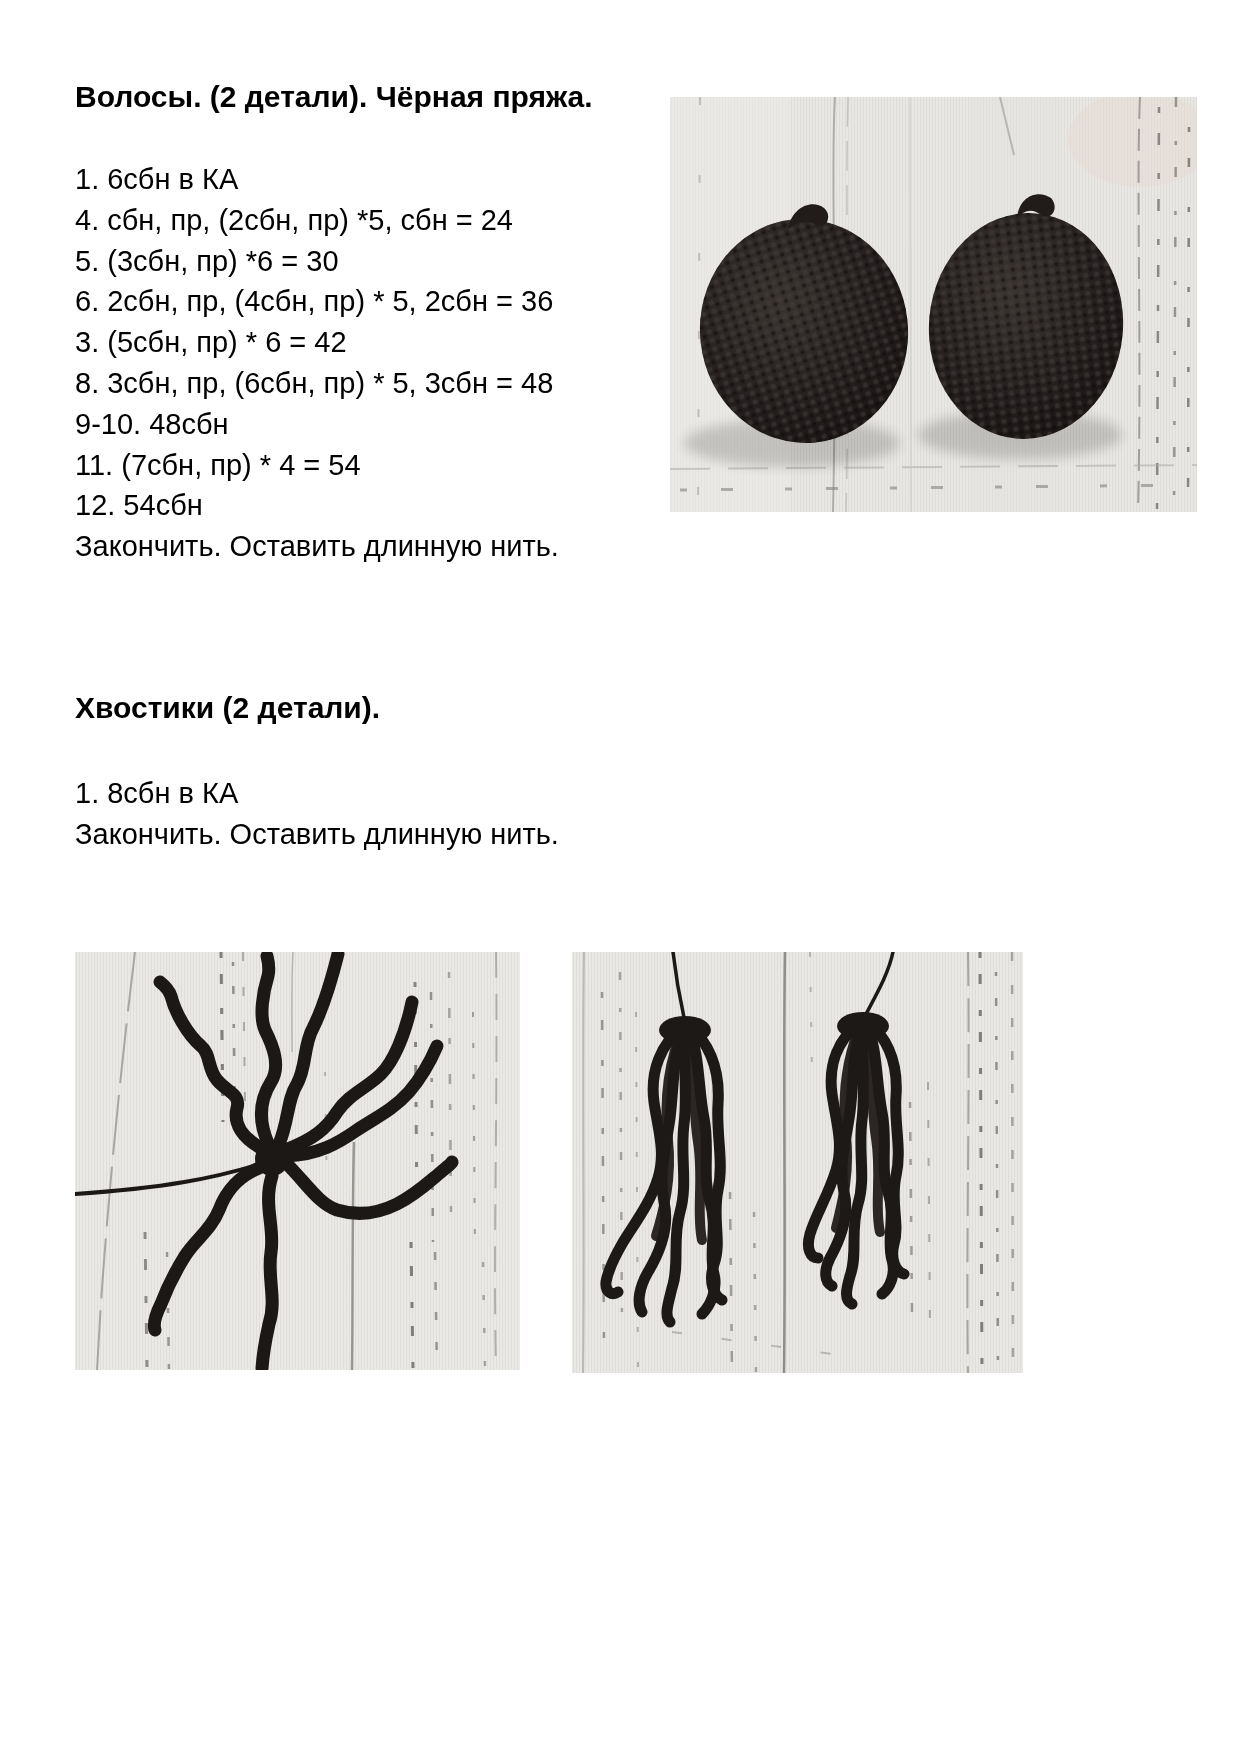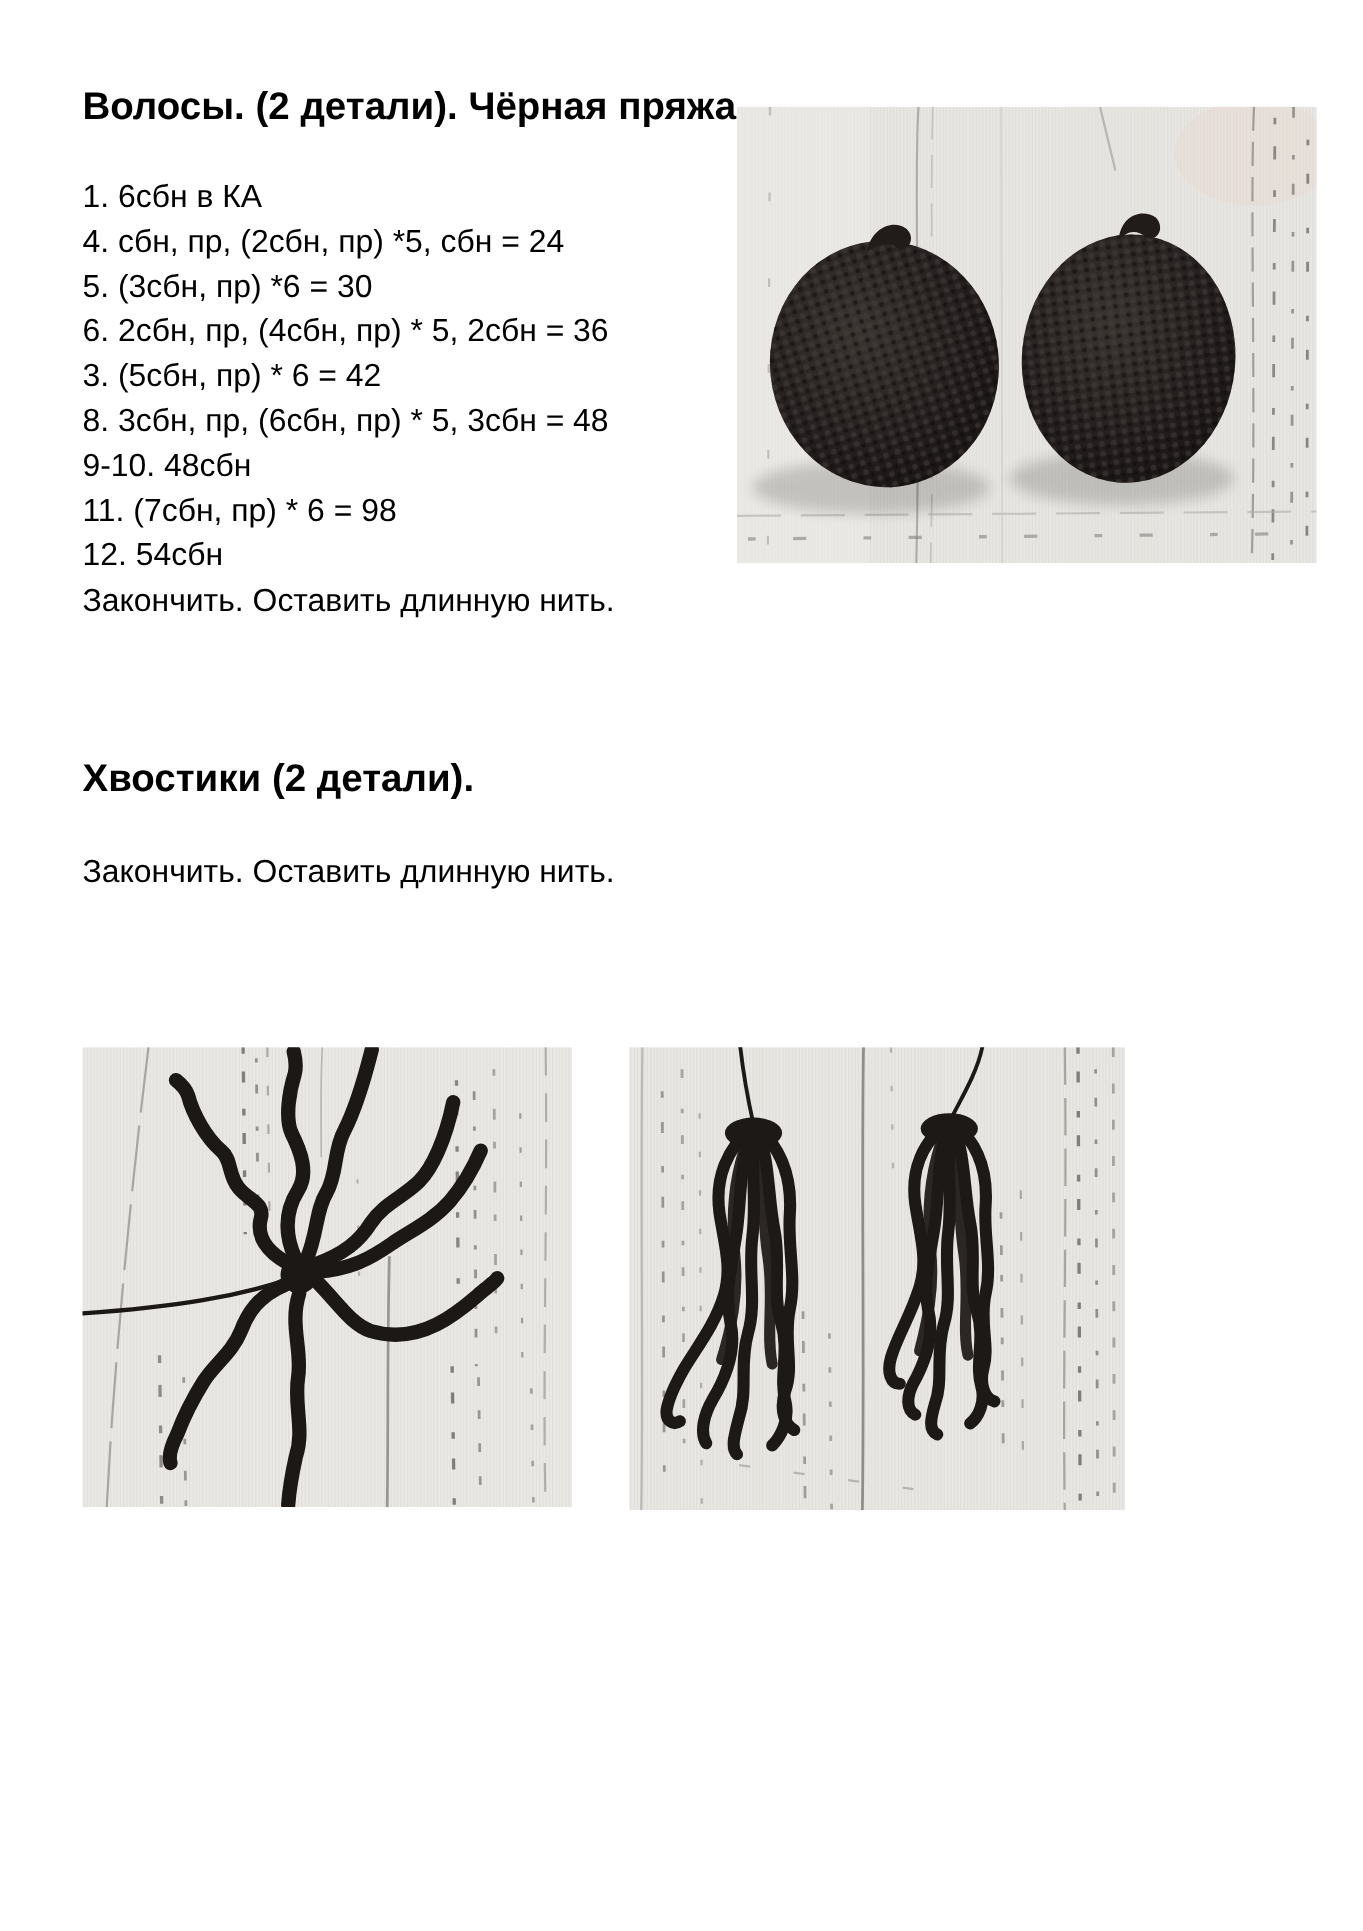--- a/index.html
+++ b/index.html
@@ -2,21 +2,21 @@
 <html><head>
 <meta charset="utf-8">
 <style>
   html,body{margin:0;padding:0;}
   body{
     width:1239px;height:1755px;position:relative;background:#ffffff;
     font-family:"Liberation Sans",sans-serif;color:#000;overflow:hidden;
   }
   .heading{
     position:absolute;left:75px;margin:0;
-    font-size:35px;font-weight:bold;line-height:41px;white-space:pre;text-align:right;
+    font-size:30px;font-weight:bold;line-height:41px;white-space:pre;text-align:right;
   }
   #heading-hair{top:76px;}
   #heading-tails{top:687px;}
   .steps{position:absolute;left:75px;}
   #steps-hair{top:159px;}
   #steps-tails{top:773px;}
   .step{font-size:29px;line-height:40.8px;white-space:pre;}
   .photo{position:absolute;}
   #photo-hair-caps{left:670px;top:97px;width:527px;height:415px;}
   #photo-tail-spread{left:75px;top:952px;width:445px;height:418px;}
@@ -31,28 +31,29 @@
   <h1 class="heading" id="heading-hair">Волосы. (2 детали). Чёрная пряжа.</h1>
 
   <div class="steps" id="steps-hair">
     <div class="step">1. 6сбн в КА</div>
     <div class="step">4. сбн, пр, (2сбн, пр) *5, сбн = 24</div>
     <div class="step">5. (3сбн, пр) *6 = 30</div>
     <div class="step">6. 2сбн, пр, (4сбн, пр) * 5, 2сбн = 36</div>
     <div class="step">3. (5сбн, пр) * 6 = 42</div>
     <div class="step">8. 3сбн, пр, (6сбн, пр) * 5, 3сбн = 48</div>
     <div class="step">9-10. 48сбн</div>
-    <div class="step">11. (7сбн, пр) * 6 = 98</div>
+    <div class="step">11. (7сбн, пр) * 4 = 54</div>
     <div class="step">12. 54сбн</div>
     <div class="step">Закончить. Оставить длинную нить.</div>
   </div>
 
   <h2 class="heading" id="heading-tails">Хвостики (2 детали).</h2>
 
   <div class="steps" id="steps-tails">
+    <div class="step">1. 8сбн в КА</div>
     <div class="step">Закончить. Оставить длинную нить.</div>
   </div>
 
   <div class="photo" id="photo-hair-caps">
     <svg width="527" height="415" viewBox="0 0 527 415" xmlns="http://www.w3.org/2000/svg">
       <defs>
         <pattern id="woodA" width="6" height="12" patternUnits="userSpaceOnUse">
           <rect width="6" height="12" fill="#e9e7e3"></rect>
           <line x1="1.5" y1="0" x2="1.5" y2="12" stroke="#dfddd9" stroke-width="1"></line>
           <line x1="4.5" y1="0" x2="4.5" y2="12" stroke="#d6d4d0" stroke-width="0.8" opacity="0.7"></line>

